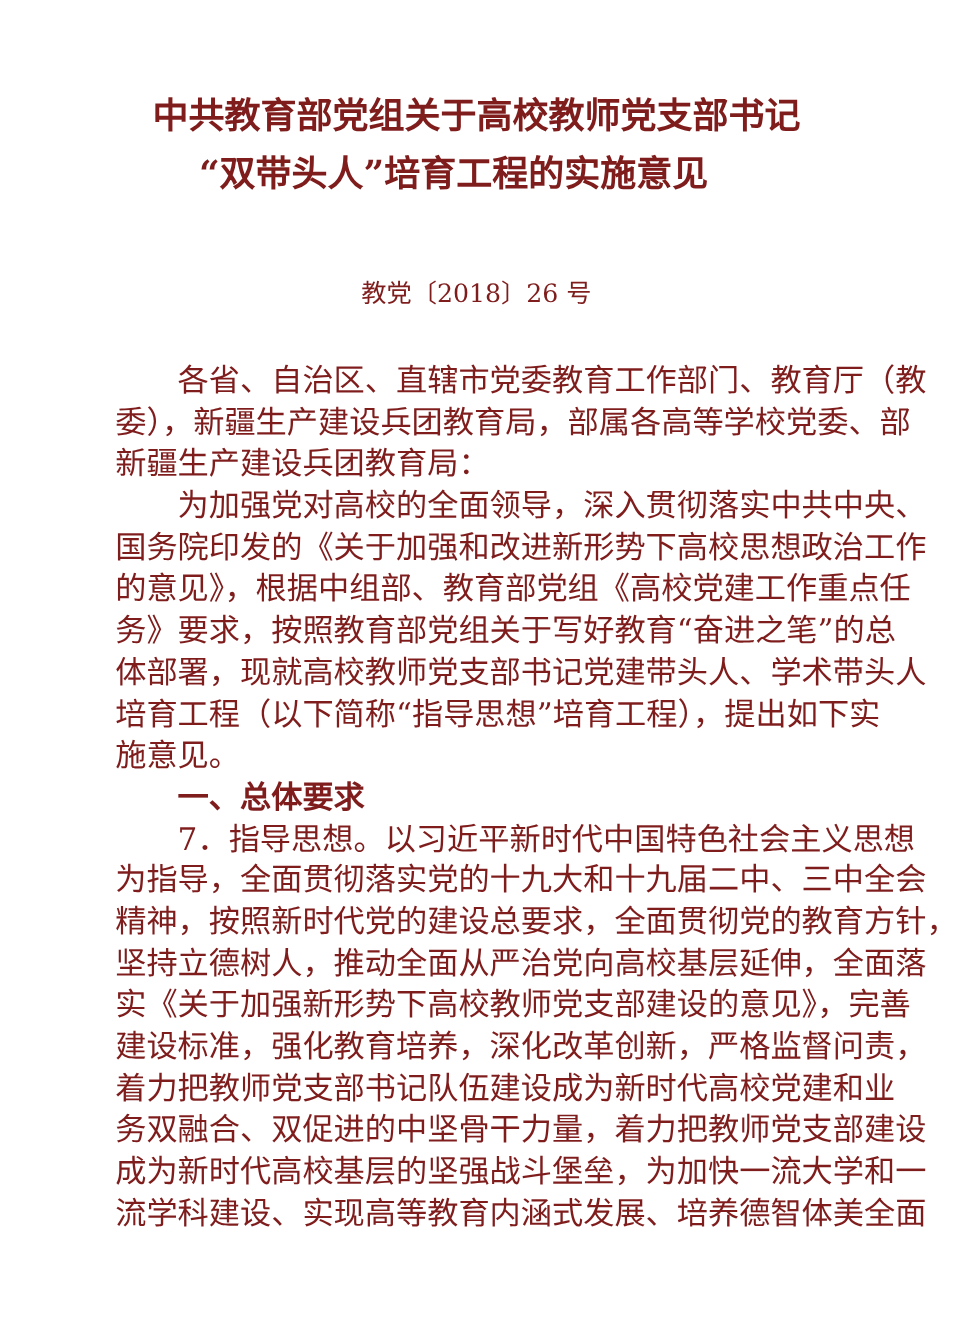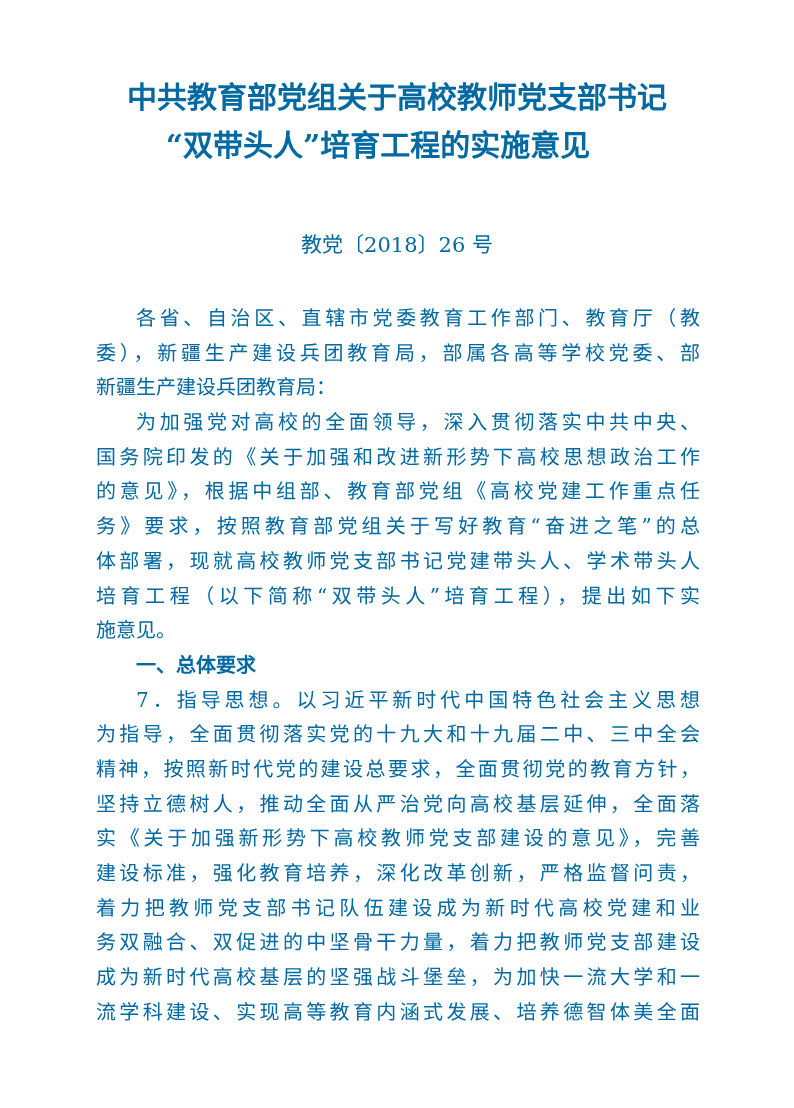--- a/index.html
+++ b/index.html
@@ -5,21 +5,21 @@
   html, body {
     margin: 0;
     padding: 0;
     background: #ffffff;
   }
   .page {
     position: relative;
     width: 794px;
     height: 1108px;
     background: #ffffff;
-    color: #0369a1;
+    color: #7f1d1d;
     overflow: hidden;
     box-sizing: border-box;
     padding-top: 74px;
     font-family: "DejaVu Serif", "Liberation Serif", serif;
   }
   .title {
     margin: 0;
     padding: 0;
     font-size: 30px;
     font-weight: 700;
@@ -32,21 +32,21 @@
   .title-line-2 { padding-right: 38px; }
   .doc-number {
     margin-top: 61px;
     font-size: 21px;
     line-height: 28px;
     text-align: center;
     font-weight: 400;
   }
   .body-text {
     margin: 42px 94px 0 96px;
-    font-size: 20px;
+    font-size: 26px;
     line-height: 34.7px;
     font-weight: 400;
   }
   .line {
     height: 34.7px;
     text-align: justify;
     text-align-last: justify;
     white-space: nowrap;
   }
   .line.end {
@@ -80,21 +80,21 @@
 
     <div class="line indent">各省、自治区、直辖市党委教育工作部门、教育厅（教</div>
     <div class="line">委），新疆生产建设兵团教育局，部属各高等学校党委、部</div>
     <div class="line end">新疆生产建设兵团教育局：</div>
 
     <div class="line indent">为加强党对高校的全面领导，深入贯彻落实中共中央、</div>
     <div class="line">国务院印发的《关于加强和改进新形势下高校思想政治工作</div>
     <div class="line">的意见》，根据中组部、教育部党组《高校党建工作重点任</div>
     <div class="line">务》要求，按照教育部党组关于写好教育“奋进之笔”的总</div>
     <div class="line">体部署，现就高校教师党支部书记党建带头人、学术带头人</div>
-    <div class="line">培育工程（以下简称“双带头人”培育工程），提出如下实</div>
+    <div class="line">培育工程（以下简称“指导思想”培育工程），提出如下实</div>
     <div class="line end">施意见。</div>
 
     <div class="line indent heading">一、总体要求</div>
 
     <div class="line indent">7．指导思想。以习近平新时代中国特色社会主义思想</div>
     <div class="line">为指导，全面贯彻落实党的十九大和十九届二中、三中全会</div>
     <div class="line">精神，按照新时代党的建设总要求，全面贯彻党的教育方针，</div>
     <div class="line">坚持立德树人，推动全面从严治党向高校基层延伸，全面落</div>
     <div class="line">实《关于加强新形势下高校教师党支部建设的意见》，完善</div>
     <div class="line">建设标准，强化教育培养，深化改革创新，严格监督问责，</div>

